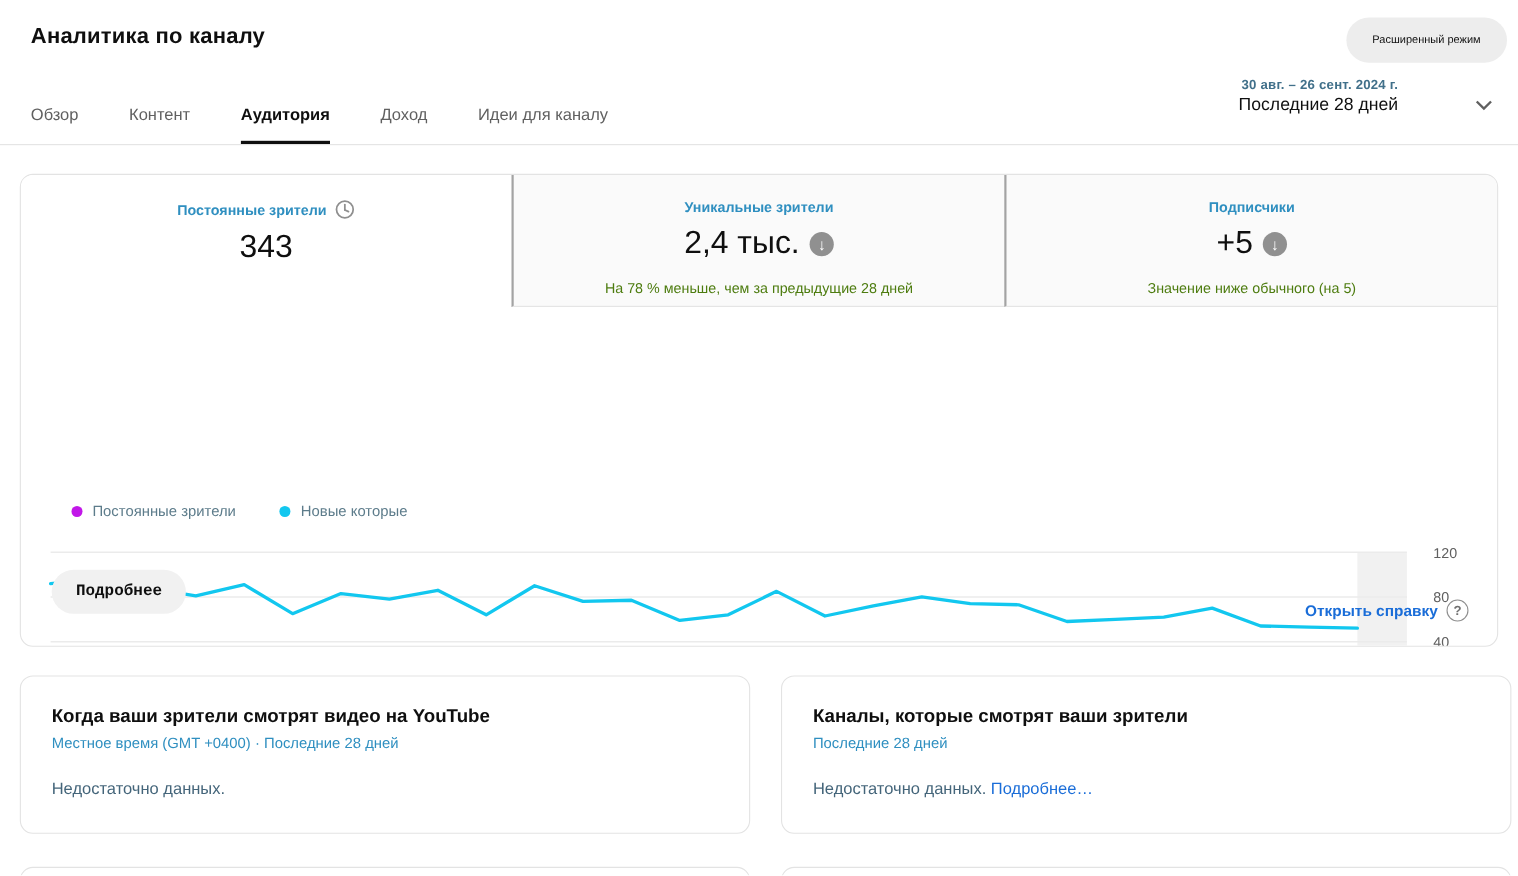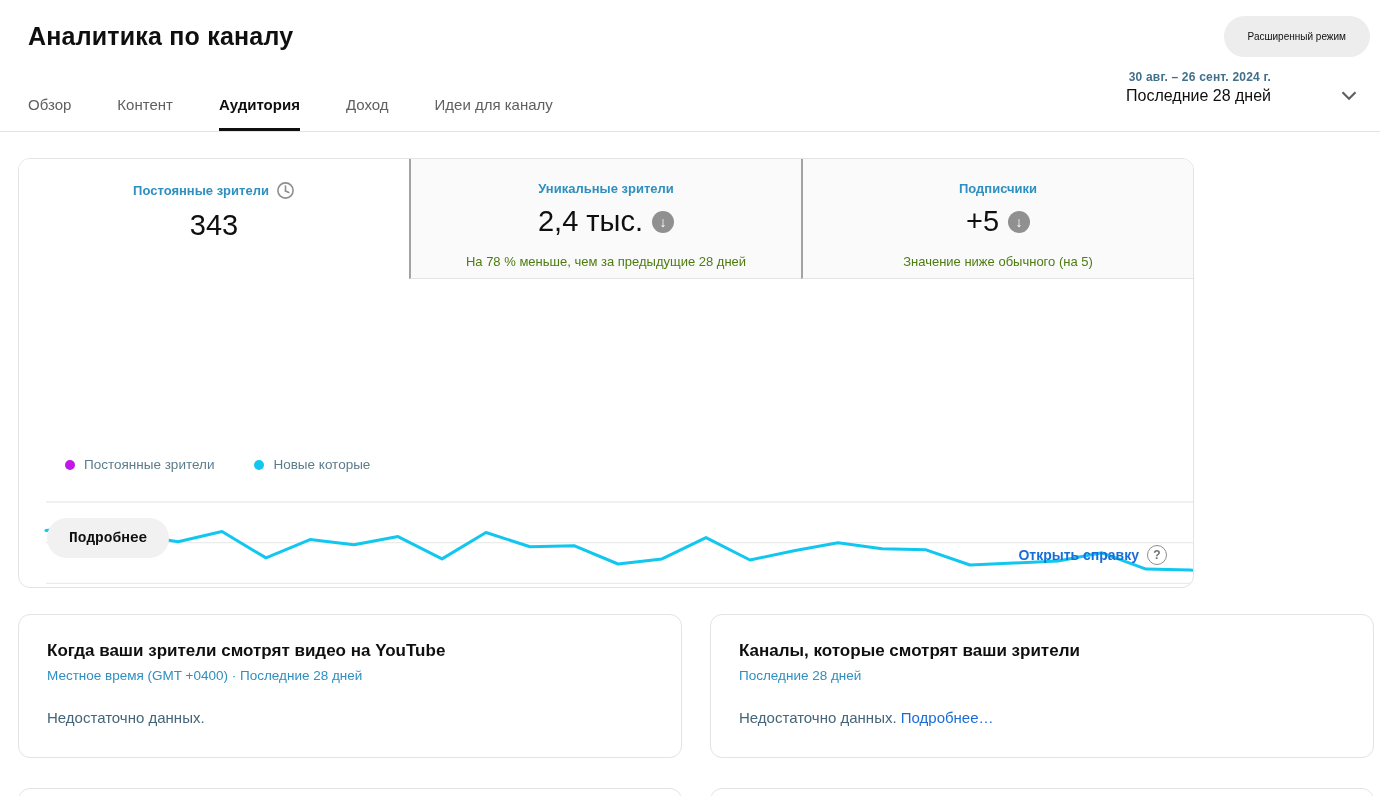--- a/index.html
+++ b/index.html
@@ -1,35 +1,35 @@
 <!DOCTYPE html>
 <html lang="ru"><head>
 <meta charset="utf-8">
 <style>
   * { margin:0; padding:0; box-sizing:border-box; }
   html,body { background:#fff; }
   body { font-family:"Liberation Sans","DejaVu Sans",sans-serif; color:#0f0f0f; }
   .page { position:relative; width:1380px; height:796px; overflow:hidden; background:#fff; }
 
   
-  .page-title { position:absolute; left:28px; top:22px; font-size:25px; font-weight:600; letter-spacing:.2px; }
+  .page-title { position:absolute; left:28px; top:22px; font-size:20px; font-weight:600; letter-spacing:.2px; }
   .adv-btn { position:absolute; right:10px; top:16px; height:41px; padding:0 24px; border:none; border-radius:21px;
              background:#ededed; font-family:inherit; font-size:10px; font-weight:500; color:#0f0f0f; cursor:pointer; }
   .tabs { position:absolute; left:28px; top:85px; display:flex; gap:46px; height:46px;text-align:center; }
   .tab { font-size:15px; color:#606060; line-height:40px; cursor:pointer; position:relative; }
   .tab.active { color:#0f0f0f; font-weight:700; }
   .tab.active::after { content:""; position:absolute; left:0; right:0; bottom:0; height:3px; background:#0f0f0f; }
   .header-rule { position:absolute; left:0; top:131px; width:1380px; height:1px; background:#e3e3e3; }
   .daterange { position:absolute; right:109px; top:70px; text-align:right; cursor:pointer; }
   .daterange .small { font-size:12px; font-weight:700; color:#41708a; letter-spacing:.2px; }
   .daterange .big { font-size:16px; color:#0f0f0f; margin-top:3px; }
   .chevron { position:absolute; right:18px; top:82px; cursor:pointer; }
 
   
-  .main-card { position:absolute; left:18px; top:158px; width:1176px; height:430px;
+  .main-card { position:absolute; left:18px; top:158px; width:1344px; height:430px;
                border:1px solid #e3e3e3; border-radius:12px; background:#fff; overflow:hidden; }
   .metric-tabs { display:flex; height:120px; }
   .metric-tab { flex:1 1 0; text-align:center; padding-top:22px; background:#fafafa;
                 border-bottom:1px solid #e3e3e3; cursor:pointer; }
   .metric-tab + .metric-tab { border-left:2px solid #a3a3a3; }
   .metric-tab.active { background:#fff; border-bottom:none; }
   .metric-label-row { display:flex; justify-content:center; align-items:center; gap:7px; }
   .metric-label { font-size:13px; font-weight:700; color:#2f8fc0; }
   .metric-value-row { display:flex; justify-content:center; align-items:center; gap:9px; margin-top:9px; }
   .metric-value { font-size:29px; color:#0f0f0f; }

